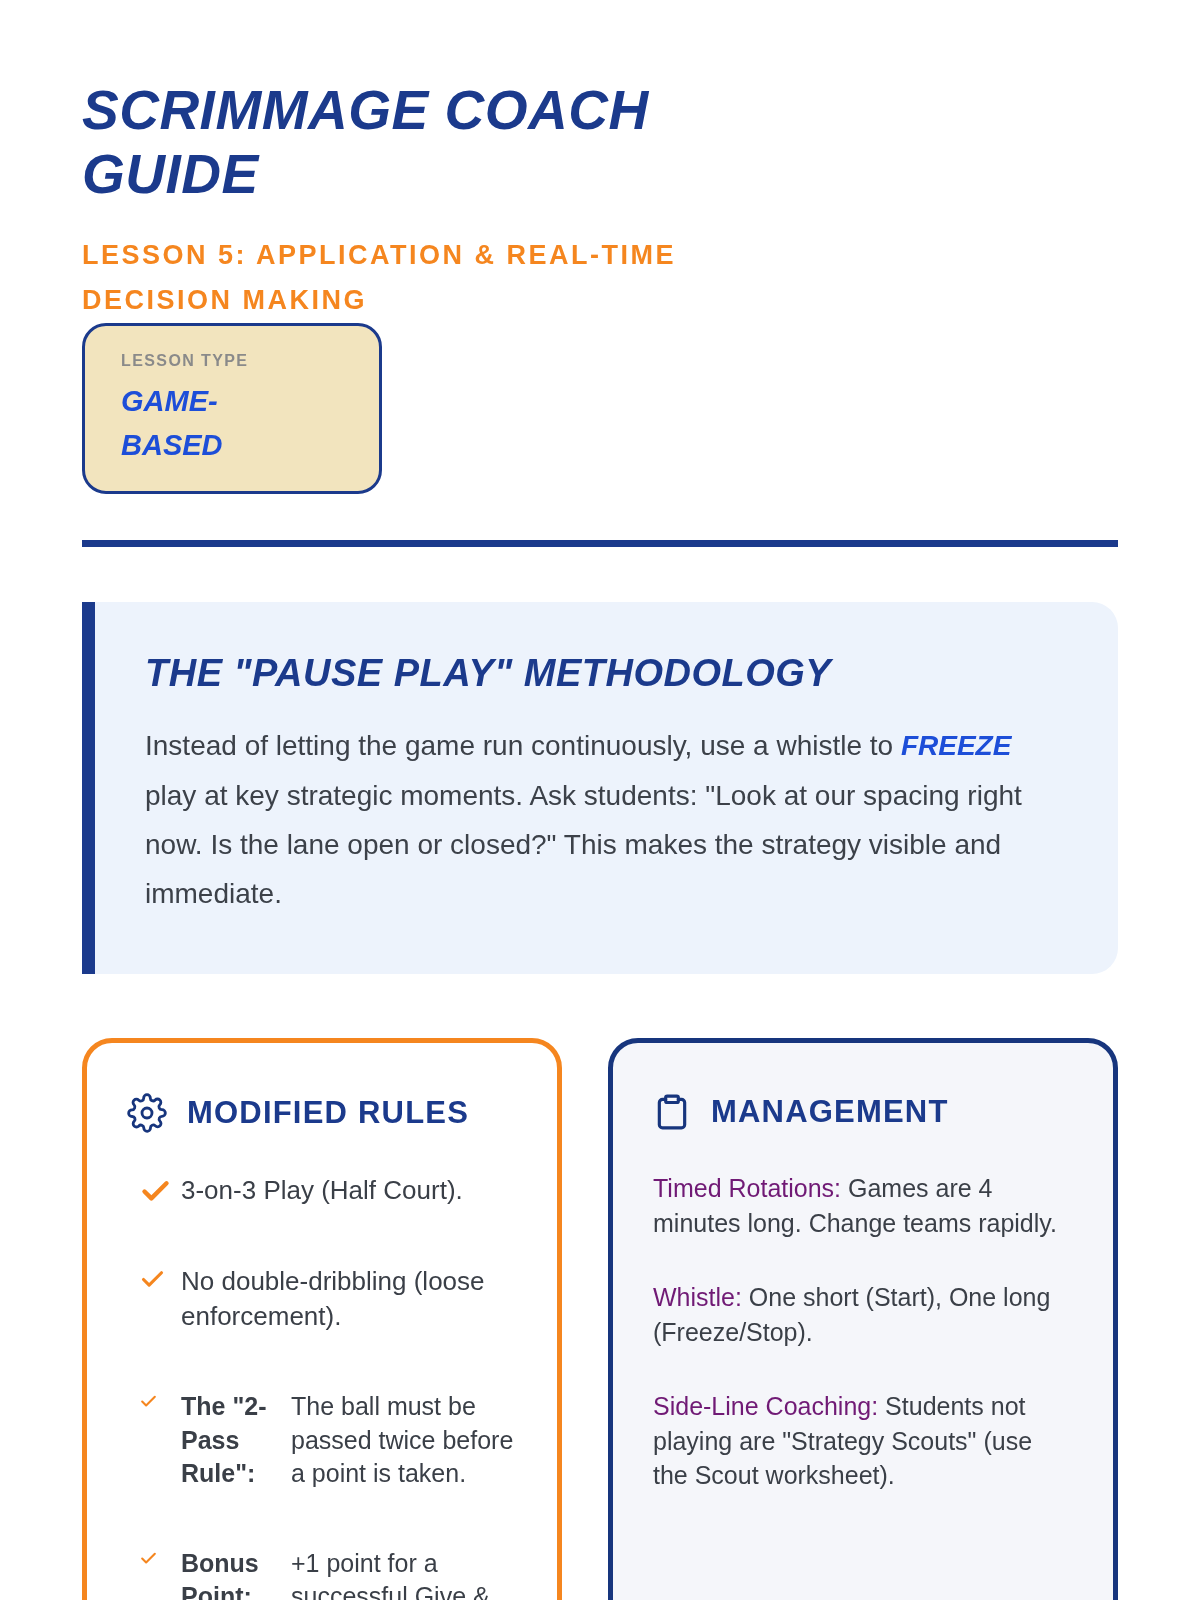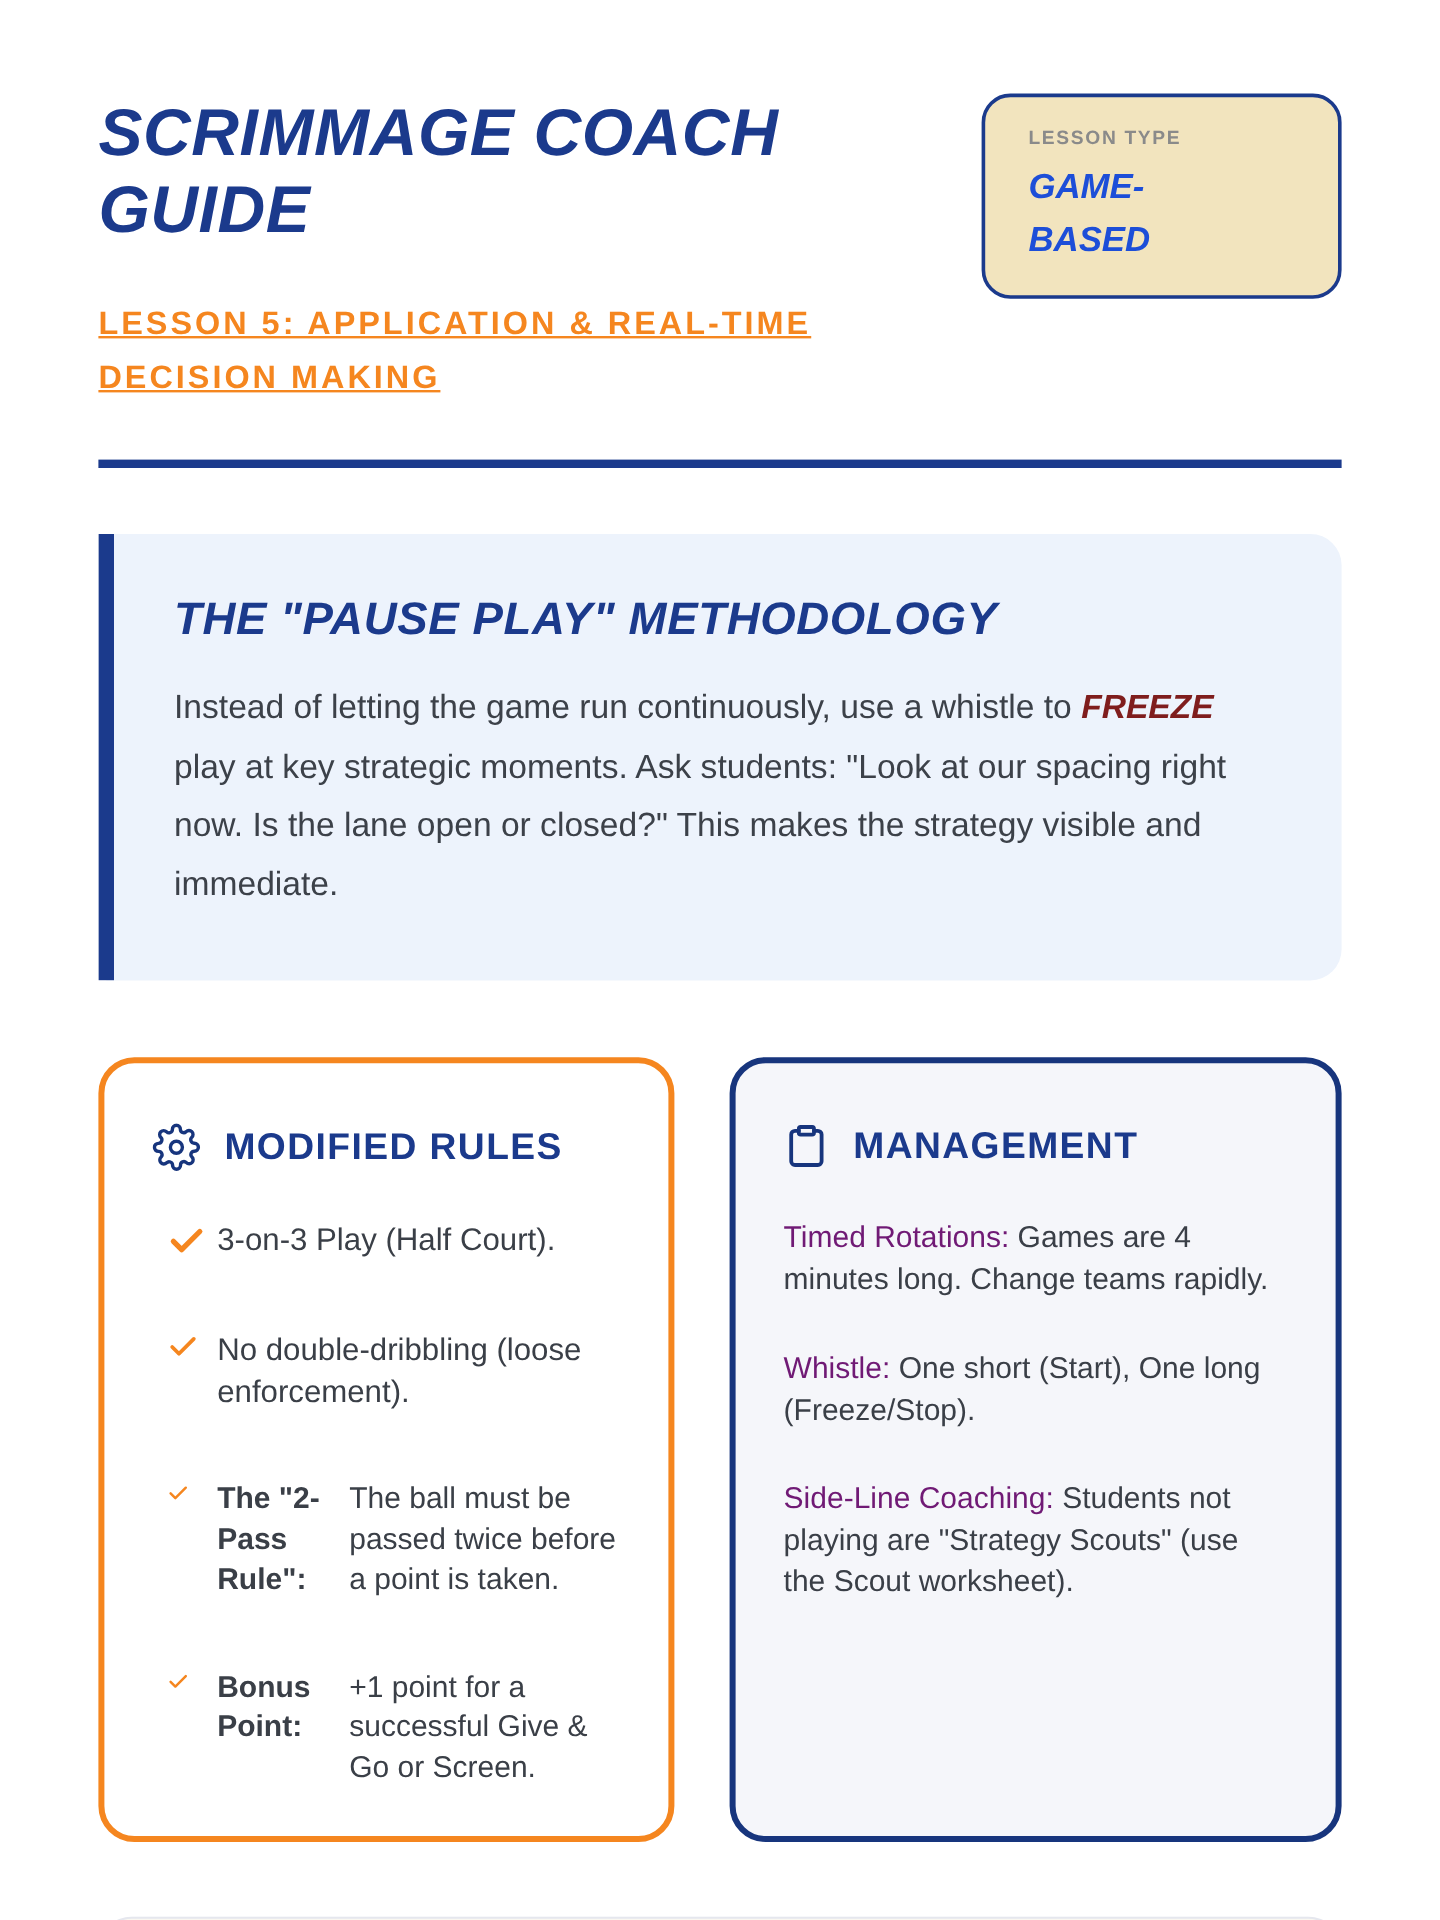--- a/index.html
+++ b/index.html
@@ -8,41 +8,40 @@
     width: 1200px;
     height: 1600px;
     overflow: hidden;
     background: #ffffff;
     font-family: "Liberation Sans", sans-serif;
     color: #3C4149;
   }
   .page { padding: 78px 82px 0 82px; }
 
   
-  .header { display: flex; justify-content: space-between; align-items: flex-start; }
+  .header { display: flex; justify-content: space-between; align-items: flex-start; flex-direction: column; }
   .header-left { max-width: 720px; }
   .page-title {
     margin: 0;
     font-size: 55px;
     line-height: 1.17;
     font-weight: 900;
     font-style: italic;
     color: #1B3A8C;
     letter-spacing: 0.5px;
     max-width: 700px;
   }
   .page-subtitle {
-    margin-top: 40px;
+    margin-top: 26px;
     font-size: 27px;
     font-weight: 700;
     color: #F5861F;
     letter-spacing: 2.5px;
     line-height: 1.68;
     max-width: 690px;
-    text-decoration: underline;
   }
   .badge {
     flex-shrink: 0;
     width: 300px;
     border: 3px solid #1B3A8C;
     border-radius: 24px;
     background: #F2E4BE;
     padding: 26px 30px 24px 36px;
   }
   .badge-label {
@@ -80,21 +79,21 @@
     color: #1B3A8C;
     letter-spacing: 0.5px;
   }
   .methodology-text {
     margin: 0;
     font-size: 28px;
     line-height: 1.76;
     color: #3C4149;
     max-width: 940px;
   }
-  .hl { color: #7f1d1d; font-weight: 700; }
+  .hl { color: #1d4ed8; font-weight: 700; }
 
   
   .cards { display: flex; gap: 46px; margin-top: 64px; align-items: stretch; }
   .card { border-radius: 30px; padding: 50px 40px 40px 40px; }
   .card-rules { flex: 0 0 480px; border: 5px solid #F5861F; background: #ffffff; }
   .card-mgmt  { flex: 1;        border: 5px solid #17357D; background: #F5F6FA; }
   .card-header { display: flex; align-items: center; gap: 20px; margin-bottom: 40px; }
   .card-title {
     margin: 0;
     font-size: 31px;

